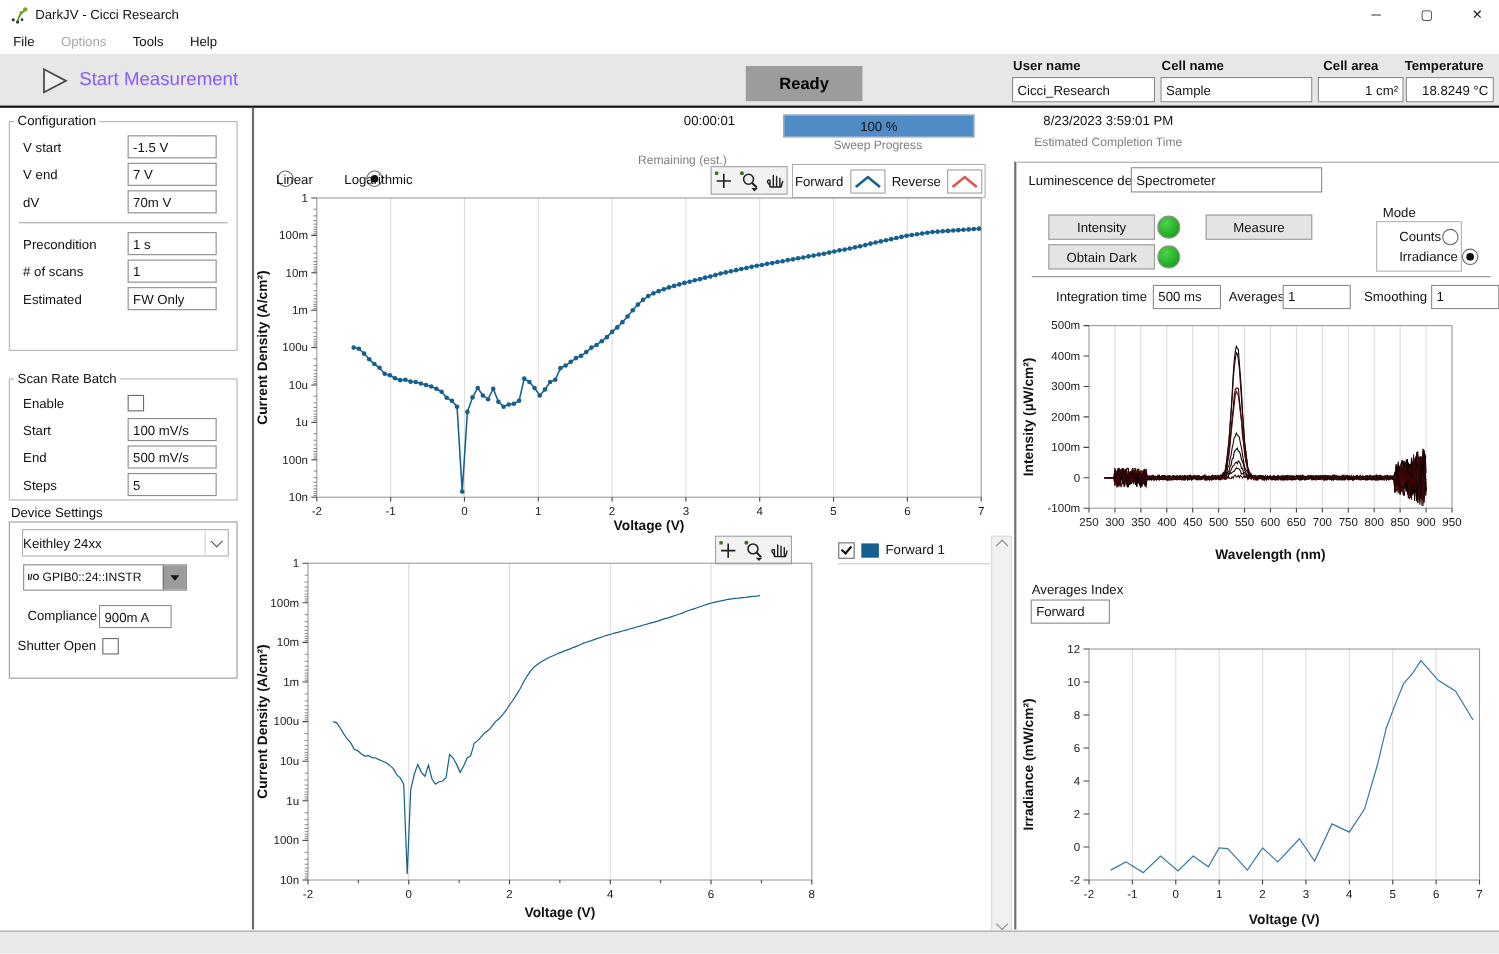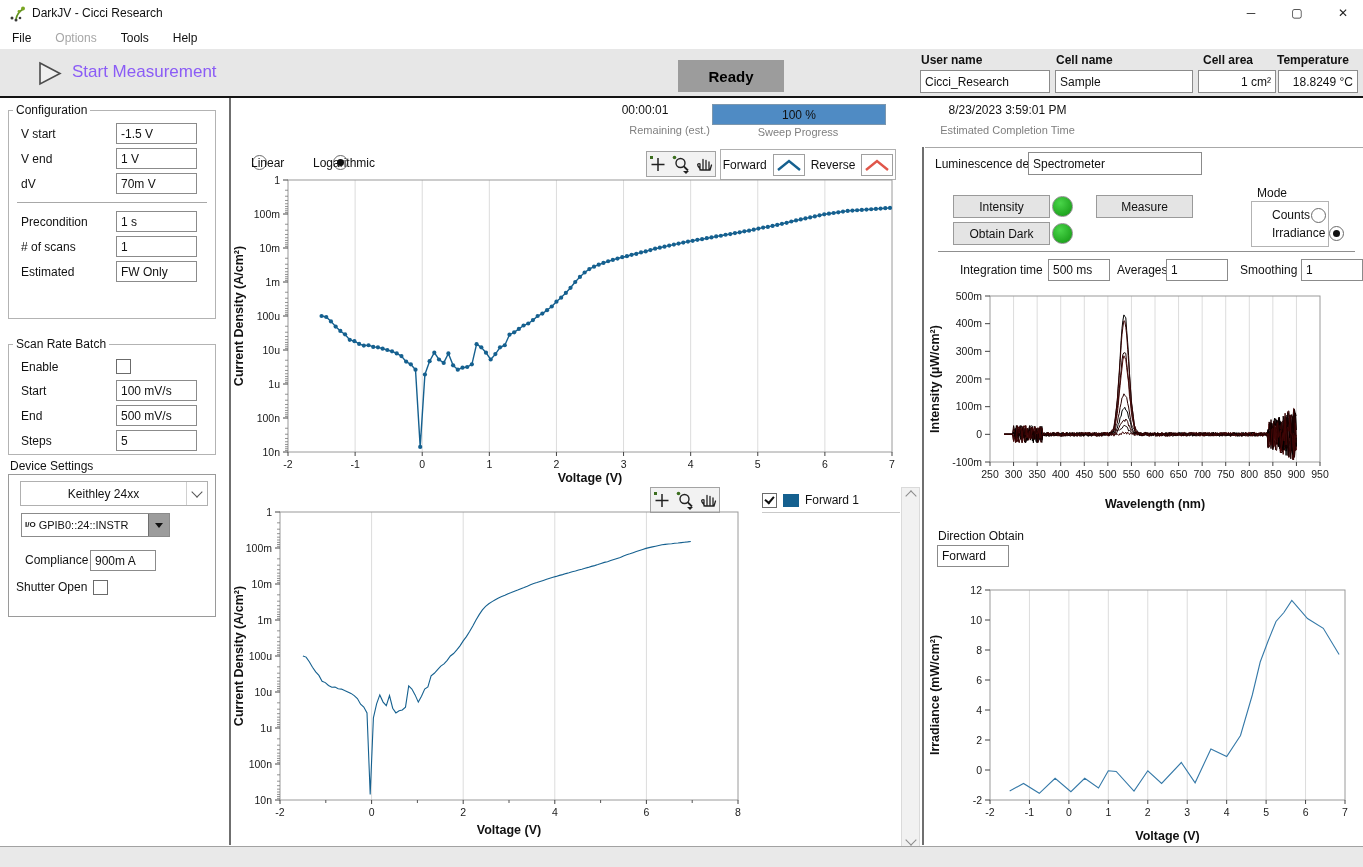--- a/index.html
+++ b/index.html
@@ -91,21 +91,21 @@
   <div class="abs fld-input" style="left:920px;top:70px;width:120px">Cicci_Research</div>
   <div class="abs fld-label" style="left:1056px;top:53px">Cell name</div>
   <div class="abs fld-input" style="left:1055px;top:70px;width:128px">Sample</div>
   <div class="abs fld-label" style="left:1203px;top:53px">Cell area</div>
   <div class="abs fld-input right" style="left:1198px;top:70px;width:68px">1 cm²</div>
   <div class="abs fld-label" style="left:1277px;top:53px">Temperature</div>
   <div class="abs fld-input right" style="left:1278px;top:70px;width:70px">18.8249 °C</div>
 
   
   <div class="abs" style="left:580px;top:103px;width:130px;text-align:center;font-size:12px">00:00:01</div>
-  <div class="abs sm-gray" style="left:580px;top:124px;width:130px;text-align:right">Remaining (est.)</div>
+  <div class="abs sm-gray" style="left:580px;top:140px;width:130px;text-align:left">Remaining (est.)</div>
   <div class="abs pbar" style="left:712px;top:104px;width:172px;height:19px">
     <div class="fill" id="pfill" style="width: 100%; background: rgb(79, 139, 196);"></div>
     <div class="ptext">100 %</div>
   </div>
   <div class="abs sm-gray" style="left:712px;top:126px;width:172px;text-align:center">Sweep Progress</div>
   <div class="abs" style="left:915px;top:103px;width:185px;text-align:center;font-size:12px">8/23/2023 3:59:01 PM</div>
   <div class="abs sm-gray" style="left:915px;top:124px;width:185px;text-align:center">Estimated Completion Time</div>
 
   
   <div class="abs vline" style="left:229px;top:98px;height:747px"></div>
@@ -114,21 +114,21 @@
 
   
   <fieldset style="left:8px;top:103px;width:206px;height:210px">
     <legend>Configuration</legend>
     <div class="frow">
         <span class="lab">V start</span>
         <span class="inbox">-1.5 V</span>
       </div>
     <div class="frow">
         <span class="lab">V end</span>
-        <span class="inbox">1 V</span>
+        <span class="inbox">7 V</span>
       </div>
     <div class="frow">
         <span class="lab">dV</span>
         <span class="inbox">70m V</span>
       </div>
     <div style="height:1px;background:#a8a8a8;margin:6px 8px"></div>
     <div class="frow">
         <span class="lab">Precondition</span>
         <span class="inbox">1 s</span>
       </div>
@@ -160,21 +160,21 @@
     <div class="frow">
         <span class="lab">Steps</span>
         <span class="inbox">5</span>
       </div>
   </fieldset>
 
   
   <div class="abs" style="left:10px;top:459px;font-size:12px">Device Settings</div>
   <div class="abs" style="left:8px;top:474px;width:206px;height:141px;border:1px solid #9a9a9a;background:#fff"></div>
   <div class="abs combo" style="left:20px;top:481px;width:186px;height:23px">
-    <span style="flex:1;text-align:center">Keithley 24xx</span>
+    <span style="flex:1;text-align:left">Keithley 24xx</span>
     <span style="width:20px;display:flex;justify-content:center;border-left:1px solid #d0d0d0;height:100%;align-items:center">
         <span class="chev"></span>
       </span>
   </div>
   <div class="abs" style="left:21px;top:513px;width:147px;height:22px;border:1px solid #8b8b8b;background:#fff;display:flex;align-items:center">
     <span style="font-size:8px;font-weight:bold;padding:0 3px;line-height:8px">I/O</span>
     <span style="flex:1;font-size:11px;white-space:nowrap;overflow:hidden">GPIB0::24::INSTR</span>
     <span style="width:20px;height:100%;background:#9c9c9c;border-left:1px solid #6f6f6f;display:flex;align-items:center;justify-content:center">
       <span style="width:0;height:0;border-left:4px solid transparent;border-right:4px solid transparent;border-top:5px solid #111"></span>
     </span>
@@ -687,21 +687,21 @@
       <path d="M78.1 146.3L79.1 146.3L80.0 146.3L81.0 146.3L81.9 146.3L82.9 146.3L83.8 146.3L84.7 146.3L85.7 146.3L86.6 146.3L87.6 148.5L88.5 148.4L89.5 142.0L90.4 150.1L91.3 153.6L92.3 150.0L93.2 154.8L94.2 149.8L95.1 151.7L96.1 149.4L97.0 142.3L97.9 140.3L98.9 148.0L99.8 137.5L100.8 152.7L101.7 150.3L102.7 150.6L103.6 146.1L104.5 148.3L105.5 145.7L106.4 149.2L107.4 148.9L108.3 144.7L109.3 146.0L110.2 145.1L111.1 142.3L112.1 148.9L113.0 148.6L114.0 147.7L114.9 148.0L115.9 140.3L116.8 147.9L117.7 146.5L118.7 147.5L119.6 147.9L120.6 148.1L121.5 146.0L122.5 144.8L123.4 148.1L124.3 146.3L125.3 146.6L126.2 147.5L127.2 144.6L128.1 147.0L129.1 147.8L130.0 147.1L130.9 144.7L131.9 147.2L132.8 147.7L133.8 146.9L134.7 148.1L135.7 145.6L136.6 144.9L137.5 145.5L138.5 147.2L139.4 147.2L140.4 145.5L141.3 146.6L142.3 147.3L143.2 146.2L144.1 144.5L145.1 146.4L146.0 147.0L147.0 144.8L147.9 147.5L148.9 147.4L149.8 145.2L150.7 147.7L151.7 146.2L152.6 145.6L153.6 146.5L154.5 146.6L155.5 145.0L156.4 147.4L157.3 146.0L158.3 146.5L159.2 144.4L160.2 145.7L161.1 145.2L162.1 144.6L163.0 146.7L163.9 144.9L164.9 147.2L165.8 145.7L166.8 144.8L167.7 145.4L168.7 147.2L169.6 145.3L170.5 148.1L171.5 148.2L172.4 148.0L173.4 146.0L174.3 146.7L175.3 146.5L176.2 146.5L177.1 145.1L178.1 146.0L179.0 144.4L180.0 146.5L180.9 146.4L181.9 147.8L182.8 145.1L183.7 146.9L184.7 144.1L185.6 142.3L186.6 141.2L187.5 141.3L188.5 134.8L189.4 130.3L190.3 122.2L191.3 112.2L192.2 100.4L193.2 87.6L194.1 74.7L195.1 57.8L196.0 46.4L196.9 39.1L197.9 32.6L198.8 33.4L199.8 39.3L200.7 47.1L201.7 61.4L202.6 73.7L203.5 88.2L204.5 101.1L205.4 115.0L206.4 121.4L207.3 129.4L208.3 137.2L209.2 138.8L210.1 142.4L211.1 144.4L212.0 147.1L213.0 144.8L213.9 147.0L214.9 146.8L215.8 145.5L216.7 148.0L217.7 145.1L218.6 144.4L219.6 145.8L220.5 144.5L221.5 144.9L222.4 148.0L223.3 147.7L224.3 145.3L225.2 146.0L226.2 146.7L227.1 145.6L228.1 145.2L229.0 146.3L229.9 145.8L230.9 146.0L231.8 144.7L232.8 147.2L233.7 147.5L234.7 146.1L235.6 144.6L236.5 145.4L237.5 147.2L238.4 145.1L239.4 147.9L240.3 148.2L241.3 144.8L242.2 146.3L243.1 144.6L244.1 145.6L245.0 147.5L246.0 144.6L246.9 146.6L247.9 147.9L248.8 145.2L249.7 146.8L250.7 148.0L251.6 147.1L252.6 144.9L253.5 146.3L254.5 146.0L255.4 148.2L256.3 144.6L257.3 147.1L258.2 145.1L259.2 145.5L260.1 146.3L261.1 146.8L262.0 147.8L262.9 144.5L263.9 145.5L264.8 146.4L265.8 145.4L266.7 147.1L267.7 144.8L268.6 145.8L269.5 145.7L270.5 144.9L271.4 146.9L272.4 145.5L273.3 147.9L274.3 147.9L275.2 145.2L276.1 145.9L277.1 148.2L278.0 144.6L279.0 146.9L279.9 147.7L280.9 144.8L281.8 145.6L282.7 147.2L283.7 146.7L284.6 144.9L285.6 146.8L286.5 147.2L287.5 147.8L288.4 145.5L289.3 144.4L290.3 146.8L291.2 147.1L292.2 145.9L293.1 145.5L294.1 147.0L295.0 147.1L295.9 146.2L296.9 144.7L297.8 147.3L298.8 146.9L299.7 145.5L300.7 145.3L301.6 146.3L302.5 145.1L303.5 145.8L304.4 147.7L305.4 147.9L306.3 145.8L307.3 146.7L308.2 146.9L309.1 147.4L310.1 145.5L311.0 147.4L312.0 146.6L312.9 146.5L313.9 146.2L314.8 145.4L315.7 147.9L316.7 148.0L317.6 145.1L318.6 147.2L319.5 148.1L320.5 147.7L321.4 148.1L322.3 147.2L323.3 145.5L324.2 144.4L325.2 146.6L326.1 144.7L327.1 144.8L328.0 144.4L328.9 144.4L329.9 145.6L330.8 147.2L331.8 148.1L332.7 144.8L333.7 146.6L334.6 147.3L335.5 145.1L336.5 148.1L337.4 147.5L338.4 145.4L339.3 146.4L340.3 146.9L341.2 148.1L342.1 151.2L343.1 133.9L344.0 140.6L345.0 141.5L345.9 138.4L346.9 148.8L347.8 151.7L348.7 146.9L349.7 146.3L350.6 133.1L351.6 142.8L352.5 158.5L353.5 140.7L354.4 163.8L355.3 162.3L356.3 134.4L357.2 132.7L358.2 162.4L359.1 159.1L360.1 128.8L361.0 154.8L361.9 130.0L362.9 169.5L363.8 158.3L364.8 134.6L365.7 141.5L366.7 171.7L367.6 120.4L368.5 121.1L369.5 162.6L370.4 155.3" fill="none" stroke="#3b0505" stroke-width="1"></path>
       <path d="M78.1 146.3L79.1 146.3L80.0 146.3L81.0 146.3L81.9 146.3L82.9 146.3L83.8 146.3L84.7 146.3L85.7 146.3L86.6 146.3L87.6 137.6L88.5 141.9L89.5 140.5L90.4 148.2L91.3 143.8L92.3 147.1L93.2 141.1L94.2 147.0L95.1 151.3L96.1 148.4L97.0 142.6L97.9 144.5L98.9 149.6L99.8 147.5L100.8 146.2L101.7 140.5L102.7 146.5L103.6 147.2L104.5 142.4L105.5 140.4L106.4 139.5L107.4 154.7L108.3 138.2L109.3 142.2L110.2 149.8L111.1 154.5L112.1 151.7L113.0 146.5L114.0 147.7L114.9 151.9L115.9 150.4L116.8 147.5L117.7 145.6L118.7 144.7L119.6 147.2L120.6 146.8L121.5 144.4L122.5 146.8L123.4 145.5L124.3 145.2L125.3 148.2L126.2 145.0L127.2 146.6L128.1 146.5L129.1 147.7L130.0 145.9L130.9 146.7L131.9 146.6L132.8 147.2L133.8 145.0L134.7 147.4L135.7 148.0L136.6 147.8L137.5 148.2L138.5 145.3L139.4 147.3L140.4 145.3L141.3 145.3L142.3 146.3L143.2 146.0L144.1 147.2L145.1 146.0L146.0 145.2L147.0 144.5L147.9 147.3L148.9 148.0L149.8 146.8L150.7 147.7L151.7 148.2L152.6 145.7L153.6 147.4L154.5 144.9L155.5 144.5L156.4 145.8L157.3 148.1L158.3 145.1L159.2 145.8L160.2 144.8L161.1 146.3L162.1 146.3L163.0 144.9L163.9 144.4L164.9 147.8L165.8 146.3L166.8 147.5L167.7 144.9L168.7 145.7L169.6 145.6L170.5 148.1L171.5 147.2L172.4 145.6L173.4 146.9L174.3 145.6L175.3 148.0L176.2 148.2L177.1 144.9L178.1 145.9L179.0 146.8L180.0 145.8L180.9 145.0L181.9 144.5L182.8 145.3L183.7 145.3L184.7 144.7L185.6 143.4L186.6 144.3L187.5 142.8L188.5 138.9L189.4 133.7L190.3 129.5L191.3 120.4L192.2 113.1L193.2 102.0L194.1 92.2L195.1 82.9L196.0 72.2L196.9 66.5L197.9 64.8L198.8 64.8L199.8 65.4L200.7 75.4L201.7 84.6L202.6 92.4L203.5 101.8L204.5 114.3L205.4 120.3L206.4 130.5L207.3 134.0L208.3 138.8L209.2 142.6L210.1 144.2L211.1 146.3L212.0 146.4L213.0 145.6L213.9 144.9L214.9 146.8L215.8 146.8L216.7 145.7L217.7 146.3L218.6 147.0L219.6 144.4L220.5 145.2L221.5 148.0L222.4 145.2L223.3 146.0L224.3 146.7L225.2 145.6L226.2 146.2L227.1 147.0L228.1 145.5L229.0 144.7L229.9 147.8L230.9 147.6L231.8 145.1L232.8 147.8L233.7 146.9L234.7 145.5L235.6 146.9L236.5 145.0L237.5 145.6L238.4 146.4L239.4 148.1L240.3 147.3L241.3 147.9L242.2 146.7L243.1 146.5L244.1 144.5L245.0 145.3L246.0 146.3L246.9 145.1L247.9 145.1L248.8 145.6L249.7 145.4L250.7 146.6L251.6 146.1L252.6 146.9L253.5 147.4L254.5 147.1L255.4 147.8L256.3 146.5L257.3 146.1L258.2 147.4L259.2 146.3L260.1 147.1L261.1 147.5L262.0 147.2L262.9 146.2L263.9 144.7L264.8 144.8L265.8 146.9L266.7 146.2L267.7 147.4L268.6 147.0L269.5 148.2L270.5 147.0L271.4 145.9L272.4 146.9L273.3 146.2L274.3 145.4L275.2 145.7L276.1 146.5L277.1 144.6L278.0 145.2L279.0 144.9L279.9 147.9L280.9 144.8L281.8 146.5L282.7 146.9L283.7 147.7L284.6 147.2L285.6 144.7L286.5 147.6L287.5 146.9L288.4 147.7L289.3 146.6L290.3 147.9L291.2 146.1L292.2 145.4L293.1 146.1L294.1 147.0L295.0 144.4L295.9 146.3L296.9 146.4L297.8 144.5L298.8 144.8L299.7 144.7L300.7 147.1L301.6 145.3L302.5 145.5L303.5 146.2L304.4 146.4L305.4 146.2L306.3 146.6L307.3 147.9L308.2 145.8L309.1 146.4L310.1 147.5L311.0 148.1L312.0 147.7L312.9 145.3L313.9 147.1L314.8 145.3L315.7 144.5L316.7 145.2L317.6 146.2L318.6 145.5L319.5 144.4L320.5 148.0L321.4 145.7L322.3 147.5L323.3 147.4L324.2 145.7L325.2 144.4L326.1 148.0L327.1 147.4L328.0 146.4L328.9 147.7L329.9 145.0L330.8 147.9L331.8 147.2L332.7 146.7L333.7 146.7L334.6 148.2L335.5 144.6L336.5 147.3L337.4 146.1L338.4 144.7L339.3 145.9L340.3 144.9L341.2 144.6L342.1 160.1L343.1 144.2L344.0 150.6L345.0 131.6L345.9 143.6L346.9 158.3L347.8 134.1L348.7 139.6L349.7 140.5L350.6 156.5L351.6 151.5L352.5 129.5L353.5 146.9L354.4 162.6L355.3 165.0L356.3 163.1L357.2 145.6L358.2 142.6L359.1 138.0L360.1 149.6L361.0 148.6L361.9 167.6L362.9 153.5L363.8 153.9L364.8 170.8L365.7 157.7L366.7 141.9L367.6 151.0L368.5 157.6L369.5 128.9L370.4 158.6" fill="none" stroke="#1c0000" stroke-width="1"></path>
       <path d="M78.1 146.3L79.1 146.3L80.0 146.3L81.0 146.3L81.9 146.3L82.9 146.3L83.8 146.3L84.7 146.3L85.7 146.3L86.6 146.3L87.6 153.5L88.5 142.0L89.5 153.7L90.4 153.3L91.3 150.2L92.3 148.3L93.2 140.8L94.2 146.0L95.1 145.3L96.1 154.7L97.0 152.0L97.9 137.7L98.9 154.6L99.8 154.2L100.8 146.7L101.7 145.8L102.7 147.8L103.6 150.2L104.5 139.6L105.5 149.7L106.4 147.5L107.4 141.7L108.3 147.9L109.3 140.5L110.2 144.1L111.1 140.0L112.1 140.2L113.0 150.3L114.0 138.3L114.9 154.3L115.9 145.7L116.8 144.7L117.7 147.8L118.7 146.2L119.6 145.1L120.6 148.0L121.5 145.7L122.5 146.7L123.4 145.8L124.3 145.1L125.3 145.9L126.2 147.0L127.2 147.9L128.1 144.4L129.1 147.1L130.0 144.6L130.9 145.3L131.9 148.2L132.8 146.9L133.8 145.2L134.7 146.1L135.7 148.2L136.6 144.5L137.5 144.6L138.5 148.2L139.4 145.2L140.4 144.8L141.3 146.4L142.3 147.6L143.2 145.8L144.1 145.1L145.1 147.3L146.0 147.5L147.0 145.3L147.9 145.2L148.9 146.1L149.8 147.5L150.7 145.4L151.7 146.1L152.6 145.4L153.6 148.2L154.5 145.3L155.5 146.4L156.4 145.5L157.3 145.8L158.3 145.0L159.2 145.7L160.2 147.0L161.1 144.7L162.1 146.0L163.0 146.7L163.9 145.3L164.9 146.2L165.8 146.8L166.8 147.4L167.7 145.8L168.7 146.9L169.6 146.2L170.5 147.0L171.5 145.9L172.4 144.8L173.4 145.8L174.3 145.6L175.3 147.9L176.2 146.1L177.1 145.0L178.1 146.2L179.0 147.2L180.0 145.4L180.9 147.3L181.9 145.2L182.8 145.9L183.7 144.9L184.7 147.1L185.6 145.4L186.6 142.5L187.5 143.2L188.5 140.9L189.4 137.3L190.3 130.5L191.3 125.4L192.2 117.5L193.2 105.9L194.1 97.6L195.1 87.8L196.0 80.1L196.9 71.9L197.9 67.8L198.8 69.7L199.8 71.5L200.7 79.4L201.7 87.9L202.6 95.1L203.5 108.3L204.5 114.0L205.4 124.6L206.4 129.4L207.3 133.9L208.3 139.6L209.2 143.2L210.1 145.7L211.1 143.5L212.0 145.6L213.0 145.0L213.9 145.9L214.9 144.4L215.8 147.2L216.7 147.4L217.7 144.8L218.6 146.7L219.6 146.1L220.5 145.3L221.5 145.2L222.4 146.4L223.3 145.4L224.3 146.7L225.2 147.1L226.2 144.7L227.1 146.9L228.1 144.8L229.0 146.1L229.9 145.6L230.9 148.1L231.8 148.0L232.8 146.9L233.7 148.2L234.7 146.8L235.6 145.2L236.5 145.2L237.5 146.3L238.4 147.0L239.4 147.7L240.3 147.4L241.3 148.1L242.2 147.9L243.1 146.8L244.1 145.7L245.0 146.5L246.0 145.8L246.9 144.9L247.9 145.4L248.8 147.8L249.7 146.1L250.7 144.9L251.6 145.5L252.6 145.2L253.5 145.7L254.5 146.1L255.4 146.2L256.3 146.4L257.3 148.1L258.2 146.4L259.2 145.5L260.1 148.2L261.1 147.6L262.0 146.5L262.9 146.8L263.9 147.6L264.8 147.0L265.8 144.6L266.7 145.3L267.7 147.6L268.6 147.3L269.5 145.9L270.5 144.6L271.4 146.7L272.4 146.1L273.3 147.5L274.3 148.0L275.2 145.6L276.1 146.2L277.1 147.2L278.0 145.4L279.0 144.9L279.9 147.3L280.9 147.6L281.8 144.9L282.7 145.0L283.7 144.9L284.6 148.0L285.6 145.0L286.5 147.9L287.5 146.7L288.4 146.4L289.3 145.2L290.3 145.5L291.2 145.4L292.2 147.7L293.1 145.9L294.1 144.5L295.0 147.1L295.9 147.1L296.9 145.2L297.8 145.0L298.8 146.7L299.7 144.6L300.7 144.7L301.6 147.6L302.5 145.9L303.5 145.4L304.4 148.2L305.4 146.0L306.3 144.9L307.3 144.7L308.2 146.7L309.1 146.5L310.1 145.4L311.0 146.8L312.0 147.7L312.9 147.8L313.9 145.2L314.8 145.3L315.7 148.3L316.7 145.3L317.6 147.6L318.6 145.0L319.5 144.9L320.5 147.5L321.4 145.3L322.3 144.5L323.3 145.6L324.2 147.9L325.2 146.9L326.1 145.0L327.1 147.7L328.0 146.3L328.9 146.2L329.9 145.6L330.8 148.2L331.8 147.7L332.7 147.1L333.7 144.5L334.6 145.0L335.5 145.0L336.5 147.4L337.4 146.7L338.4 147.0L339.3 145.9L340.3 146.8L341.2 146.4L342.1 153.3L343.1 135.9L344.0 141.9L345.0 135.8L345.9 137.2L346.9 142.0L347.8 159.1L348.7 143.2L349.7 139.0L350.6 142.8L351.6 154.8L352.5 144.0L353.5 151.0L354.4 164.9L355.3 155.1L356.3 141.3L357.2 166.4L358.2 134.5L359.1 155.6L360.1 160.9L361.0 142.3L361.9 123.7L362.9 127.5L363.8 143.2L364.8 126.8L365.7 139.9L366.7 157.7L367.6 122.5L368.5 167.9L369.5 135.2L370.4 162.2" fill="none" stroke="#4a0a0a" stroke-width="1"></path>
       <path d="M78.1 146.3L79.1 146.3L80.0 146.3L81.0 146.3L81.9 146.3L82.9 146.3L83.8 146.3L84.7 146.3L85.7 146.3L86.6 146.3L87.6 140.7L88.5 146.2L89.5 144.6L90.4 152.4L91.3 141.5L92.3 153.7L93.2 139.0L94.2 141.6L95.1 141.1L96.1 144.1L97.0 147.5L97.9 144.4L98.9 153.9L99.8 139.9L100.8 149.0L101.7 142.0L102.7 143.3L103.6 138.0L104.5 152.1L105.5 139.1L106.4 146.8L107.4 145.7L108.3 146.9L109.3 150.7L110.2 149.5L111.1 152.5L112.1 143.0L113.0 148.7L114.0 139.7L114.9 147.5L115.9 141.2L116.8 145.3L117.7 146.3L118.7 146.8L119.6 145.8L120.6 147.9L121.5 146.0L122.5 146.7L123.4 146.4L124.3 145.5L125.3 146.8L126.2 144.6L127.2 147.5L128.1 145.9L129.1 145.2L130.0 146.0L130.9 144.5L131.9 144.4L132.8 146.3L133.8 145.2L134.7 145.9L135.7 146.8L136.6 146.6L137.5 148.0L138.5 145.9L139.4 147.3L140.4 144.8L141.3 144.7L142.3 146.3L143.2 148.0L144.1 146.8L145.1 144.9L146.0 145.2L147.0 145.6L147.9 148.2L148.9 145.9L149.8 147.1L150.7 145.6L151.7 144.5L152.6 144.9L153.6 144.5L154.5 145.2L155.5 147.0L156.4 144.7L157.3 144.9L158.3 145.7L159.2 147.0L160.2 147.2L161.1 147.1L162.1 147.4L163.0 148.2L163.9 145.0L164.9 148.1L165.8 148.1L166.8 147.4L167.7 147.3L168.7 144.7L169.6 147.9L170.5 145.8L171.5 145.5L172.4 146.2L173.4 148.3L174.3 145.7L175.3 148.2L176.2 147.0L177.1 144.8L178.1 144.9L179.0 144.6L180.0 147.4L180.9 144.9L181.9 146.5L182.8 145.2L183.7 147.6L184.7 144.2L185.6 143.8L186.6 144.2L187.5 143.8L188.5 141.5L189.4 141.9L190.3 136.3L191.3 135.4L192.2 129.1L193.2 125.5L194.1 119.5L195.1 115.2L196.0 109.7L196.9 108.9L197.9 105.8L198.8 107.3L199.8 108.4L200.7 109.5L201.7 115.4L202.6 119.0L203.5 125.0L204.5 131.3L205.4 136.3L206.4 138.9L207.3 139.9L208.3 141.3L209.2 145.1L210.1 145.9L211.1 145.1L212.0 144.2L213.0 145.9L213.9 144.8L214.9 145.9L215.8 146.5L216.7 145.0L217.7 146.5L218.6 146.5L219.6 144.8L220.5 145.5L221.5 145.8L222.4 145.2L223.3 148.3L224.3 144.8L225.2 145.8L226.2 146.6L227.1 146.4L228.1 146.1L229.0 146.2L229.9 147.1L230.9 145.3L231.8 147.4L232.8 145.1L233.7 148.1L234.7 146.2L235.6 146.2L236.5 145.3L237.5 146.2L238.4 146.9L239.4 144.8L240.3 148.2L241.3 145.9L242.2 147.2L243.1 146.4L244.1 145.4L245.0 145.8L246.0 147.8L246.9 148.2L247.9 145.0L248.8 147.9L249.7 144.9L250.7 146.8L251.6 147.3L252.6 147.7L253.5 145.0L254.5 147.3L255.4 146.5L256.3 147.0L257.3 147.6L258.2 145.7L259.2 144.5L260.1 146.6L261.1 146.2L262.0 146.5L262.9 145.6L263.9 144.5L264.8 145.2L265.8 145.8L266.7 148.2L267.7 145.3L268.6 146.9L269.5 147.0L270.5 148.2L271.4 145.1L272.4 147.5L273.3 145.0L274.3 144.6L275.2 146.1L276.1 147.7L277.1 147.1L278.0 146.5L279.0 146.9L279.9 145.0L280.9 147.9L281.8 146.5L282.7 145.3L283.7 144.7L284.6 146.1L285.6 144.8L286.5 148.0L287.5 144.4L288.4 146.5L289.3 147.9L290.3 145.1L291.2 144.9L292.2 146.6L293.1 145.6L294.1 147.9L295.0 145.0L295.9 148.2L296.9 147.6L297.8 145.5L298.8 145.2L299.7 146.9L300.7 145.0L301.6 147.2L302.5 145.0L303.5 147.5L304.4 148.2L305.4 147.0L306.3 145.7L307.3 146.2L308.2 144.5L309.1 145.2L310.1 146.9L311.0 145.4L312.0 147.5L312.9 147.4L313.9 147.0L314.8 146.6L315.7 146.3L316.7 146.9L317.6 147.8L318.6 146.8L319.5 144.5L320.5 146.6L321.4 146.1L322.3 145.1L323.3 144.9L324.2 147.6L325.2 144.4L326.1 148.1L327.1 146.4L328.0 148.0L328.9 147.8L329.9 147.9L330.8 146.7L331.8 147.2L332.7 146.4L333.7 146.6L334.6 144.5L335.5 145.0L336.5 144.9L337.4 146.0L338.4 147.3L339.3 147.3L340.3 147.9L341.2 146.0L342.1 158.4L343.1 142.8L344.0 146.6L345.0 134.9L345.9 138.9L346.9 160.7L347.8 157.7L348.7 152.4L349.7 161.9L350.6 162.4L351.6 154.7L352.5 154.5L353.5 156.5L354.4 146.9L355.3 133.8L356.3 164.4L357.2 152.4L358.2 161.8L359.1 140.1L360.1 160.0L361.0 141.6L361.9 151.6L362.9 155.2L363.8 128.9L364.8 153.9L365.7 141.5L366.7 137.9L367.6 127.2L368.5 169.4L369.5 154.9L370.4 149.6" fill="none" stroke="#2a0202" stroke-width="1"></path>
       <path d="M78.1 146.3L79.1 146.3L80.0 146.3L81.0 146.3L81.9 146.3L82.9 146.3L83.8 146.3L84.7 146.3L85.7 146.3L86.6 146.3L87.6 144.1L88.5 148.6L89.5 143.0L90.4 137.5L91.3 142.8L92.3 146.5L93.2 145.5L94.2 150.0L95.1 150.7L96.1 140.3L97.0 147.4L97.9 140.4L98.9 154.0L99.8 154.5L100.8 149.1L101.7 152.4L102.7 147.9L103.6 138.6L104.5 138.3L105.5 137.9L106.4 138.2L107.4 154.4L108.3 143.7L109.3 144.5L110.2 140.7L111.1 154.9L112.1 143.9L113.0 147.4L114.0 152.3L114.9 138.4L115.9 152.1L116.8 145.6L117.7 145.1L118.7 148.1L119.6 145.1L120.6 146.4L121.5 147.6L122.5 146.5L123.4 146.3L124.3 146.0L125.3 146.8L126.2 146.1L127.2 145.6L128.1 148.2L129.1 146.8L130.0 145.3L130.9 147.5L131.9 145.7L132.8 145.1L133.8 147.9L134.7 147.6L135.7 144.6L136.6 146.4L137.5 146.3L138.5 146.6L139.4 148.1L140.4 147.3L141.3 145.3L142.3 145.8L143.2 144.6L144.1 145.3L145.1 146.8L146.0 144.9L147.0 146.7L147.9 145.3L148.9 145.9L149.8 146.2L150.7 144.6L151.7 147.7L152.6 145.9L153.6 144.8L154.5 145.0L155.5 146.9L156.4 145.9L157.3 146.2L158.3 147.0L159.2 146.5L160.2 146.2L161.1 145.8L162.1 148.1L163.0 147.6L163.9 145.4L164.9 146.3L165.8 147.0L166.8 147.0L167.7 146.7L168.7 144.5L169.6 148.1L170.5 146.8L171.5 145.8L172.4 147.7L173.4 148.0L174.3 145.9L175.3 146.0L176.2 145.8L177.1 147.3L178.1 144.5L179.0 144.5L180.0 147.1L180.9 146.3L181.9 145.4L182.8 147.9L183.7 147.6L184.7 145.1L185.6 144.0L186.6 146.7L187.5 143.0L188.5 144.9L189.4 142.4L190.3 141.2L191.3 140.4L192.2 136.3L193.2 134.9L194.1 129.3L195.1 128.5L196.0 123.0L196.9 121.5L197.9 120.5L198.8 119.3L199.8 122.1L200.7 122.7L201.7 125.0L202.6 129.8L203.5 131.4L204.5 134.5L205.4 139.2L206.4 141.0L207.3 143.3L208.3 144.0L209.2 145.9L210.1 145.1L211.1 144.1L212.0 146.5L213.0 144.8L213.9 147.8L214.9 144.6L215.8 147.6L216.7 145.0L217.7 146.3L218.6 146.5L219.6 144.5L220.5 146.3L221.5 145.8L222.4 145.6L223.3 146.2L224.3 144.9L225.2 148.1L226.2 145.1L227.1 147.7L228.1 145.4L229.0 145.3L229.9 148.0L230.9 147.6L231.8 147.3L232.8 146.1L233.7 146.4L234.7 145.4L235.6 147.5L236.5 147.2L237.5 145.9L238.4 146.7L239.4 146.1L240.3 144.5L241.3 147.3L242.2 144.8L243.1 145.7L244.1 146.7L245.0 145.2L246.0 145.1L246.9 147.4L247.9 148.0L248.8 145.9L249.7 147.7L250.7 146.9L251.6 145.0L252.6 145.6L253.5 144.5L254.5 144.8L255.4 144.5L256.3 146.6L257.3 147.4L258.2 144.5L259.2 147.2L260.1 146.8L261.1 148.2L262.0 146.5L262.9 145.0L263.9 146.5L264.8 146.4L265.8 147.3L266.7 147.8L267.7 147.1L268.6 147.0L269.5 147.2L270.5 146.0L271.4 146.6L272.4 147.4L273.3 144.7L274.3 144.6L275.2 146.6L276.1 146.1L277.1 146.9L278.0 147.9L279.0 147.7L279.9 145.0L280.9 146.4L281.8 147.2L282.7 148.1L283.7 146.8L284.6 146.2L285.6 147.3L286.5 146.9L287.5 144.5L288.4 146.6L289.3 146.7L290.3 147.5L291.2 144.9L292.2 145.3L293.1 148.2L294.1 148.1L295.0 145.1L295.9 145.3L296.9 146.2L297.8 146.0L298.8 145.8L299.7 146.8L300.7 147.9L301.6 146.0L302.5 147.8L303.5 146.8L304.4 146.9L305.4 146.5L306.3 147.3L307.3 145.1L308.2 145.7L309.1 145.5L310.1 144.7L311.0 148.0L312.0 147.6L312.9 147.8L313.9 148.1L314.8 147.5L315.7 147.8L316.7 145.0L317.6 145.4L318.6 147.6L319.5 146.7L320.5 145.1L321.4 145.5L322.3 148.1L323.3 147.2L324.2 147.2L325.2 146.2L326.1 144.5L327.1 144.5L328.0 144.5L328.9 148.0L329.9 147.7L330.8 145.0L331.8 145.8L332.7 146.3L333.7 147.1L334.6 145.2L335.5 147.5L336.5 147.6L337.4 147.5L338.4 146.5L339.3 146.3L340.3 146.9L341.2 144.7L342.1 141.4L343.1 149.5L344.0 153.7L345.0 143.9L345.9 135.5L346.9 152.5L347.8 134.2L348.7 130.1L349.7 137.9L350.6 131.9L351.6 132.7L352.5 158.5L353.5 133.8L354.4 133.2L355.3 155.3L356.3 158.2L357.2 162.0L358.2 139.1L359.1 128.3L360.1 167.4L361.0 127.0L361.9 141.6L362.9 141.8L363.8 149.9L364.8 131.6L365.7 155.8L366.7 166.4L367.6 155.8L368.5 144.6L369.5 145.4L370.4 158.4" fill="none" stroke="#000000" stroke-width="1"></path>
       <path d="M78.1 146.3L79.1 146.3L80.0 146.3L81.0 146.3L81.9 146.3L82.9 146.3L83.8 146.3L84.7 146.3L85.7 146.3L86.6 146.3L87.6 148.7L88.5 149.7L89.5 151.8L90.4 148.1L91.3 138.2L92.3 145.4L93.2 138.8L94.2 143.6L95.1 146.1L96.1 148.3L97.0 138.6L97.9 144.2L98.9 152.8L99.8 144.2L100.8 142.5L101.7 140.3L102.7 152.2L103.6 144.8L104.5 144.0L105.5 150.4L106.4 141.8L107.4 150.7L108.3 142.8L109.3 150.3L110.2 144.6L111.1 143.5L112.1 154.5L113.0 139.7L114.0 150.6L114.9 152.0L115.9 146.2L116.8 147.7L117.7 146.1L118.7 146.1L119.6 145.8L120.6 146.5L121.5 144.5L122.5 144.5L123.4 145.8L124.3 145.4L125.3 147.9L126.2 147.6L127.2 145.0L128.1 144.7L129.1 147.1L130.0 147.4L130.9 147.7L131.9 144.4L132.8 144.4L133.8 147.6L134.7 147.2L135.7 147.4L136.6 148.0L137.5 146.0L138.5 146.3L139.4 146.4L140.4 147.2L141.3 146.9L142.3 146.4L143.2 146.6L144.1 148.2L145.1 147.9L146.0 146.8L147.0 147.1L147.9 147.5L148.9 148.2L149.8 147.1L150.7 148.3L151.7 145.2L152.6 146.8L153.6 148.1L154.5 145.3L155.5 147.1L156.4 145.3L157.3 148.0L158.3 147.8L159.2 145.0L160.2 145.4L161.1 145.4L162.1 144.7L163.0 144.8L163.9 147.4L164.9 146.2L165.8 147.7L166.8 146.3L167.7 145.5L168.7 145.1L169.6 147.0L170.5 148.1L171.5 147.4L172.4 145.4L173.4 145.1L174.3 147.5L175.3 144.8L176.2 147.1L177.1 147.6L178.1 145.9L179.0 144.6L180.0 145.9L180.9 144.7L181.9 146.2L182.8 145.8L183.7 146.1L184.7 144.6L185.6 144.9L186.6 145.6L187.5 147.0L188.5 146.7L189.4 143.3L190.3 141.7L191.3 143.3L192.2 141.0L193.2 139.3L194.1 136.9L195.1 135.3L196.0 134.7L196.9 132.9L197.9 132.0L198.8 133.5L199.8 131.0L200.7 131.9L201.7 133.7L202.6 138.0L203.5 137.7L204.5 141.5L205.4 141.5L206.4 143.4L207.3 144.9L208.3 146.4L209.2 144.6L210.1 145.5L211.1 144.6L212.0 144.4L213.0 145.8L213.9 147.2L214.9 146.3L215.8 148.1L216.7 146.1L217.7 148.0L218.6 145.5L219.6 146.7L220.5 145.7L221.5 145.8L222.4 144.9L223.3 146.1L224.3 145.2L225.2 147.6L226.2 147.4L227.1 146.4L228.1 145.2L229.0 145.1L229.9 145.5L230.9 145.5L231.8 144.7L232.8 147.8L233.7 148.2L234.7 147.0L235.6 148.2L236.5 144.9L237.5 146.5L238.4 147.4L239.4 146.6L240.3 146.9L241.3 145.8L242.2 145.0L243.1 147.5L244.1 148.1L245.0 144.5L246.0 145.3L246.9 146.5L247.9 147.5L248.8 144.8L249.7 146.3L250.7 145.9L251.6 147.7L252.6 146.0L253.5 146.8L254.5 145.3L255.4 147.2L256.3 146.0L257.3 147.7L258.2 145.5L259.2 146.7L260.1 147.8L261.1 144.9L262.0 145.8L262.9 147.7L263.9 147.8L264.8 145.2L265.8 144.6L266.7 144.9L267.7 145.8L268.6 146.4L269.5 144.7L270.5 144.4L271.4 147.0L272.4 144.5L273.3 146.2L274.3 144.7L275.2 147.3L276.1 144.5L277.1 145.8L278.0 148.2L279.0 144.5L279.9 144.5L280.9 146.4L281.8 146.4L282.7 146.0L283.7 147.3L284.6 147.2L285.6 146.9L286.5 147.6L287.5 147.8L288.4 145.2L289.3 147.4L290.3 146.5L291.2 147.5L292.2 147.0L293.1 146.7L294.1 145.4L295.0 147.6L295.9 144.7L296.9 147.9L297.8 146.8L298.8 146.3L299.7 148.2L300.7 146.0L301.6 147.3L302.5 145.9L303.5 147.8L304.4 145.1L305.4 145.8L306.3 147.4L307.3 147.3L308.2 147.4L309.1 146.8L310.1 147.1L311.0 145.9L312.0 145.2L312.9 146.1L313.9 146.8L314.8 145.5L315.7 145.2L316.7 145.7L317.6 148.0L318.6 145.7L319.5 145.8L320.5 145.0L321.4 147.9L322.3 148.1L323.3 145.1L324.2 145.5L325.2 146.7L326.1 148.0L327.1 147.1L328.0 144.6L328.9 146.1L329.9 147.9L330.8 145.4L331.8 145.6L332.7 146.8L333.7 145.5L334.6 146.1L335.5 147.4L336.5 145.1L337.4 144.8L338.4 144.7L339.3 146.6L340.3 144.6L341.2 146.3L342.1 145.3L343.1 146.2L344.0 156.1L345.0 142.2L345.9 149.6L346.9 149.5L347.8 133.1L348.7 140.6L349.7 161.5L350.6 135.6L351.6 150.0L352.5 138.0L353.5 137.7L354.4 140.9L355.3 135.8L356.3 153.1L357.2 148.5L358.2 131.8L359.1 145.6L360.1 137.4L361.0 136.1L361.9 123.5L362.9 122.9L363.8 134.6L364.8 164.8L365.7 142.0L366.7 129.3L367.6 171.9L368.5 122.2L369.5 154.4L370.4 152.8" fill="none" stroke="#330404" stroke-width="1"></path>
       <path d="M78.1 146.3L79.1 146.3L80.0 146.3L81.0 146.3L81.9 146.3L82.9 146.3L83.8 146.3L84.7 146.3L85.7 146.3L86.6 146.3L87.6 145.4L88.5 145.4L89.5 148.4L90.4 151.9L91.3 146.7L92.3 149.2L93.2 145.5L94.2 147.7L95.1 137.6L96.1 140.4L97.0 142.8L97.9 150.2L98.9 147.0L99.8 148.6L100.8 146.5L101.7 144.3L102.7 142.8L103.6 137.6L104.5 151.7L105.5 146.2L106.4 146.9L107.4 142.3L108.3 151.6L109.3 144.1L110.2 141.4L111.1 153.1L112.1 150.6L113.0 140.7L114.0 145.5L114.9 152.3L115.9 154.5L116.8 146.3L117.7 146.1L118.7 146.3L119.6 147.2L120.6 148.0L121.5 145.3L122.5 147.7L123.4 148.2L124.3 147.5L125.3 147.3L126.2 146.7L127.2 145.2L128.1 144.9L129.1 146.8L130.0 146.9L130.9 147.0L131.9 146.2L132.8 146.7L133.8 148.0L134.7 148.2L135.7 147.6L136.6 146.9L137.5 146.4L138.5 145.8L139.4 147.1L140.4 144.9L141.3 147.9L142.3 147.4L143.2 147.9L144.1 146.8L145.1 147.6L146.0 145.9L147.0 146.1L147.9 147.3L148.9 146.0L149.8 147.6L150.7 146.8L151.7 146.1L152.6 145.4L153.6 145.1L154.5 148.2L155.5 148.2L156.4 144.7L157.3 147.9L158.3 146.5L159.2 145.7L160.2 146.0L161.1 147.5L162.1 148.1L163.0 147.2L163.9 147.4L164.9 146.7L165.8 145.2L166.8 146.2L167.7 145.8L168.7 145.2L169.6 145.3L170.5 144.5L171.5 147.3L172.4 147.3L173.4 145.3L174.3 146.5L175.3 144.7L176.2 147.1L177.1 145.6L178.1 147.4L179.0 145.6L180.0 144.8L180.9 146.6L181.9 146.3L182.8 147.7L183.7 145.7L184.7 146.4L185.6 146.9L186.6 146.0L187.5 145.5L188.5 146.5L189.4 146.3L190.3 146.7L191.3 142.6L192.2 141.6L193.2 142.4L194.1 141.4L195.1 140.9L196.0 140.4L196.9 138.9L197.9 137.4L198.8 137.6L199.8 138.2L200.7 138.5L201.7 140.1L202.6 143.0L203.5 142.5L204.5 142.7L205.4 145.1L206.4 146.0L207.3 144.2L208.3 147.5L209.2 144.7L210.1 144.6L211.1 147.2L212.0 146.1L213.0 145.6L213.9 147.0L214.9 146.4L215.8 147.6L216.7 147.0L217.7 145.0L218.6 147.3L219.6 146.8L220.5 147.2L221.5 144.8L222.4 146.6L223.3 145.5L224.3 147.1L225.2 145.8L226.2 146.8L227.1 147.5L228.1 147.1L229.0 144.6L229.9 146.5L230.9 147.9L231.8 144.8L232.8 146.2L233.7 145.6L234.7 147.3L235.6 146.2L236.5 145.1L237.5 146.3L238.4 148.1L239.4 146.2L240.3 145.2L241.3 145.9L242.2 148.2L243.1 145.7L244.1 145.3L245.0 146.3L246.0 146.3L246.9 145.3L247.9 145.8L248.8 144.8L249.7 145.3L250.7 147.7L251.6 146.8L252.6 145.0L253.5 146.9L254.5 145.7L255.4 145.7L256.3 146.8L257.3 145.7L258.2 147.6L259.2 145.7L260.1 145.1L261.1 145.7L262.0 146.2L262.9 146.5L263.9 147.0L264.8 147.1L265.8 144.8L266.7 145.7L267.7 145.4L268.6 147.7L269.5 146.1L270.5 147.3L271.4 147.6L272.4 147.6L273.3 147.3L274.3 146.3L275.2 146.1L276.1 145.3L277.1 147.3L278.0 145.0L279.0 147.5L279.9 147.7L280.9 146.7L281.8 144.6L282.7 145.2L283.7 146.4L284.6 146.9L285.6 148.1L286.5 144.5L287.5 146.9L288.4 145.5L289.3 144.7L290.3 145.6L291.2 147.9L292.2 145.1L293.1 146.4L294.1 146.6L295.0 145.1L295.9 147.8L296.9 145.3L297.8 145.2L298.8 145.9L299.7 147.5L300.7 147.6L301.6 147.4L302.5 145.2L303.5 146.9L304.4 148.1L305.4 147.2L306.3 145.3L307.3 144.7L308.2 145.4L309.1 145.8L310.1 145.3L311.0 147.9L312.0 147.1L312.9 144.5L313.9 146.0L314.8 147.1L315.7 147.1L316.7 147.8L317.6 145.6L318.6 147.6L319.5 147.7L320.5 145.5L321.4 146.3L322.3 146.2L323.3 147.0L324.2 146.0L325.2 147.4L326.1 147.3L327.1 146.9L328.0 145.4L328.9 147.7L329.9 147.2L330.8 146.4L331.8 145.3L332.7 148.2L333.7 145.5L334.6 148.0L335.5 145.3L336.5 147.1L337.4 147.4L338.4 145.0L339.3 146.9L340.3 145.7L341.2 146.3L342.1 141.8L343.1 143.6L344.0 134.3L345.0 160.6L345.9 135.3L346.9 159.2L347.8 143.0L348.7 133.1L349.7 130.8L350.6 144.5L351.6 134.9L352.5 131.5L353.5 160.6L354.4 159.1L355.3 144.1L356.3 148.3L357.2 128.1L358.2 135.8L359.1 158.9L360.1 154.0L361.0 159.3L361.9 125.1L362.9 141.6L363.8 127.4L364.8 130.9L365.7 163.1L366.7 128.5L367.6 144.9L368.5 121.6L369.5 128.2L370.4 126.8" fill="none" stroke="#150000" stroke-width="1"></path>
       <path d="M78.1 146.3L79.1 146.3L80.0 146.3L81.0 146.3L81.9 146.3L82.9 146.3L83.8 146.3L84.7 146.3L85.7 146.3L86.6 146.3L87.6 148.8L88.5 148.9L89.5 154.7L90.4 153.5L91.3 137.5L92.3 139.8L93.2 139.0L94.2 141.7L95.1 139.8L96.1 151.2L97.0 142.3L97.9 139.3L98.9 137.7L99.8 138.1L100.8 150.0L101.7 144.6L102.7 149.7L103.6 142.9L104.5 151.0L105.5 146.1L106.4 139.0L107.4 143.2L108.3 139.6L109.3 138.6L110.2 146.0L111.1 144.9L112.1 145.6L113.0 141.2L114.0 150.0L114.9 139.0L115.9 140.5L116.8 146.7L117.7 146.3L118.7 146.4L119.6 145.5L120.6 145.8L121.5 146.8L122.5 144.7L123.4 147.3L124.3 145.2L125.3 145.5L126.2 146.4L127.2 147.3L128.1 147.5L129.1 145.8L130.0 145.9L130.9 145.8L131.9 146.7L132.8 146.1L133.8 147.6L134.7 147.0L135.7 146.0L136.6 147.3L137.5 146.8L138.5 146.3L139.4 145.7L140.4 148.1L141.3 145.4L142.3 146.4L143.2 146.0L144.1 146.9L145.1 145.3L146.0 147.8L147.0 146.4L147.9 145.0L148.9 144.7L149.8 147.9L150.7 145.5L151.7 147.5L152.6 147.0L153.6 146.7L154.5 145.3L155.5 144.4L156.4 146.3L157.3 144.8L158.3 145.7L159.2 144.9L160.2 144.8L161.1 146.4L162.1 146.4L163.0 146.4L163.9 144.9L164.9 145.6L165.8 145.2L166.8 145.2L167.7 146.3L168.7 147.6L169.6 144.7L170.5 147.8L171.5 145.5L172.4 145.2L173.4 147.7L174.3 146.4L175.3 145.8L176.2 146.5L177.1 144.9L178.1 144.5L179.0 144.7L180.0 147.0L180.9 144.6L181.9 147.8L182.8 147.9L183.7 145.6L184.7 145.8L185.6 147.4L186.6 145.2L187.5 147.9L188.5 147.8L189.4 144.4L190.3 146.0L191.3 146.2L192.2 147.0L193.2 147.1L194.1 145.4L195.1 146.8L196.0 144.6L196.9 143.9L197.9 145.7L198.8 145.4L199.8 144.1L200.7 146.2L201.7 144.2L202.6 145.2L203.5 146.7L204.5 145.0L205.4 145.8L206.4 146.0L207.3 145.9L208.3 146.2L209.2 147.5L210.1 145.8L211.1 145.0L212.0 147.2L213.0 145.4L213.9 144.5L214.9 147.3L215.8 145.2L216.7 146.9L217.7 147.1L218.6 144.7L219.6 146.5L220.5 146.1L221.5 147.2L222.4 145.0L223.3 148.1L224.3 147.3L225.2 146.4L226.2 146.1L227.1 145.2L228.1 145.3L229.0 147.7L229.9 148.2L230.9 145.7L231.8 147.1L232.8 147.8L233.7 145.5L234.7 147.8L235.6 145.5L236.5 146.2L237.5 145.0L238.4 146.4L239.4 147.9L240.3 146.2L241.3 145.3L242.2 146.6L243.1 147.7L244.1 148.1L245.0 145.2L246.0 146.4L246.9 146.0L247.9 147.5L248.8 146.9L249.7 145.0L250.7 147.5L251.6 145.3L252.6 146.1L253.5 145.7L254.5 147.6L255.4 147.4L256.3 144.9L257.3 145.0L258.2 144.4L259.2 147.7L260.1 147.5L261.1 147.5L262.0 146.6L262.9 145.4L263.9 144.9L264.8 145.5L265.8 145.9L266.7 145.8L267.7 144.4L268.6 144.7L269.5 146.5L270.5 147.3L271.4 145.9L272.4 146.9L273.3 146.1L274.3 145.6L275.2 145.6L276.1 147.3L277.1 147.7L278.0 146.1L279.0 148.0L279.9 145.7L280.9 146.9L281.8 146.4L282.7 147.5L283.7 145.4L284.6 148.1L285.6 146.5L286.5 145.8L287.5 146.2L288.4 146.4L289.3 145.5L290.3 148.1L291.2 145.4L292.2 146.2L293.1 146.6L294.1 144.7L295.0 146.8L295.9 145.4L296.9 144.8L297.8 146.3L298.8 144.5L299.7 146.7L300.7 146.0L301.6 145.6L302.5 144.4L303.5 146.4L304.4 144.9L305.4 145.3L306.3 145.6L307.3 145.9L308.2 146.8L309.1 148.0L310.1 148.0L311.0 146.8L312.0 145.6L312.9 147.4L313.9 147.5L314.8 147.3L315.7 145.6L316.7 146.5L317.6 145.8L318.6 146.4L319.5 145.3L320.5 147.6L321.4 145.6L322.3 145.3L323.3 144.8L324.2 145.4L325.2 148.2L326.1 146.3L327.1 148.1L328.0 144.4L328.9 145.4L329.9 145.8L330.8 145.1L331.8 147.5L332.7 146.0L333.7 146.1L334.6 147.5L335.5 145.4L336.5 148.2L337.4 147.9L338.4 145.1L339.3 145.1L340.3 145.2L341.2 147.1L342.1 145.8L343.1 159.2L344.0 156.1L345.0 157.3L345.9 141.0L346.9 140.6L347.8 158.0L348.7 137.3L349.7 152.2L350.6 140.3L351.6 134.6L352.5 149.3L353.5 146.6L354.4 142.4L355.3 162.8L356.3 149.4L357.2 144.6L358.2 153.0L359.1 125.2L360.1 156.9L361.0 140.1L361.9 139.2L362.9 143.3L363.8 127.4L364.8 146.1L365.7 145.8L366.7 150.4L367.6 165.2L368.5 147.6L369.5 149.8L370.4 147.1" fill="none" stroke="#400606" stroke-width="1"></path>
     </svg>
 
-  <div class="abs" style="left:938px;top:529px;font-size:12px">Direction Obtain</div>
+  <div class="abs" style="left:938px;top:529px;font-size:12px">Averages Index</div>
   <div class="abs fld-input" style="left:937px;top:545px;width:62px;height:20px">Forward</div>
 
   <svg class="abs" style="left:926px;top:578px" width="436" height="268">
       <line x1="103.44444444444444" y1="12" x2="103.44444444444444" y2="222" stroke="#dcdcdc" stroke-width="1"></line>
       <line x1="142.88888888888889" y1="12" x2="142.88888888888889" y2="222" stroke="#dcdcdc" stroke-width="1"></line>
       <line x1="182.33333333333331" y1="12" x2="182.33333333333331" y2="222" stroke="#dcdcdc" stroke-width="1"></line>
       <line x1="221.77777777777777" y1="12" x2="221.77777777777777" y2="222" stroke="#dcdcdc" stroke-width="1"></line>
       <line x1="261.22222222222223" y1="12" x2="261.22222222222223" y2="222" stroke="#dcdcdc" stroke-width="1"></line>
       <line x1="300.66666666666663" y1="12" x2="300.66666666666663" y2="222" stroke="#dcdcdc" stroke-width="1"></line>
       <line x1="340.11111111111114" y1="12" x2="340.11111111111114" y2="222" stroke="#dcdcdc" stroke-width="1"></line>

